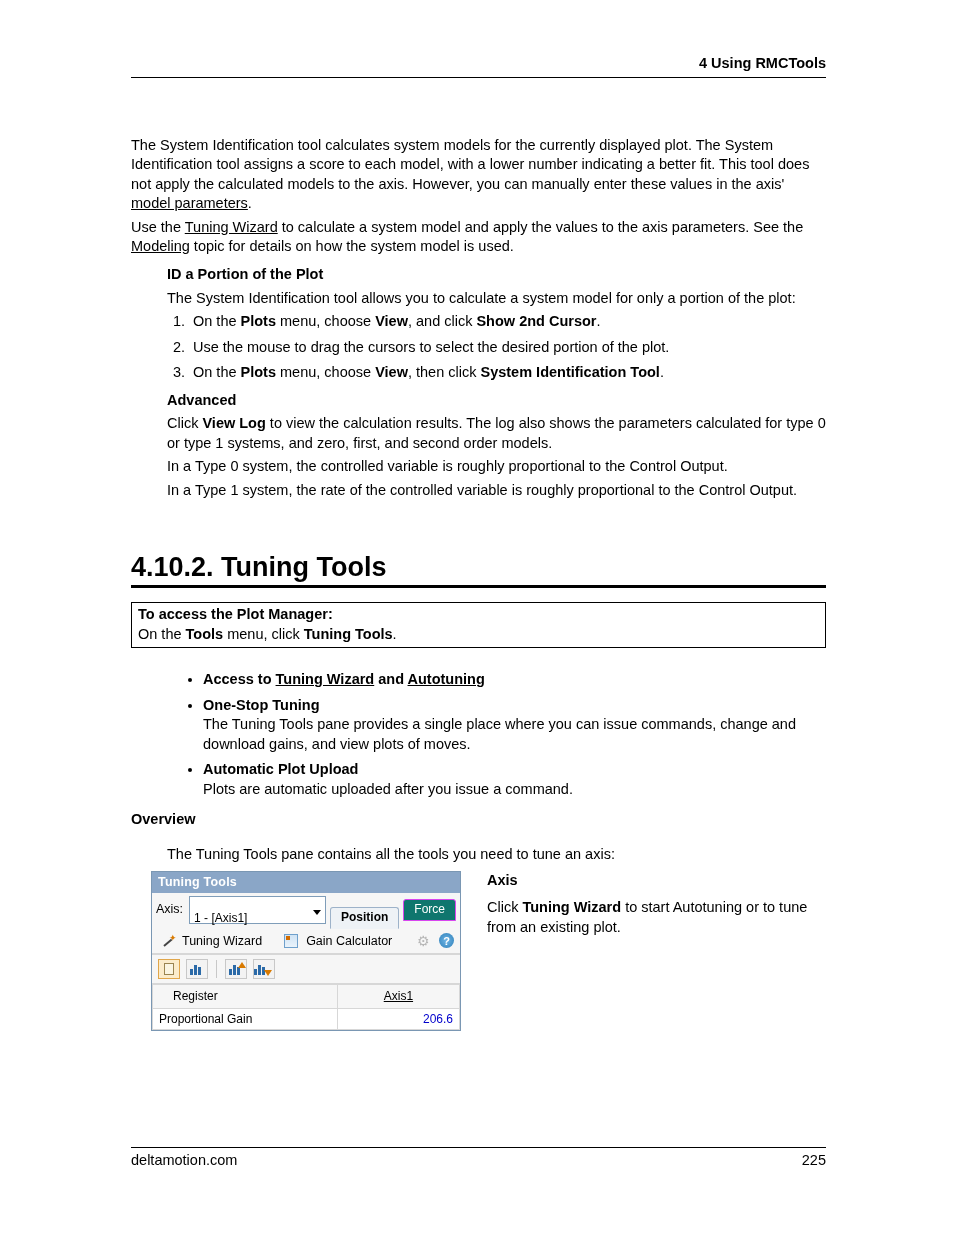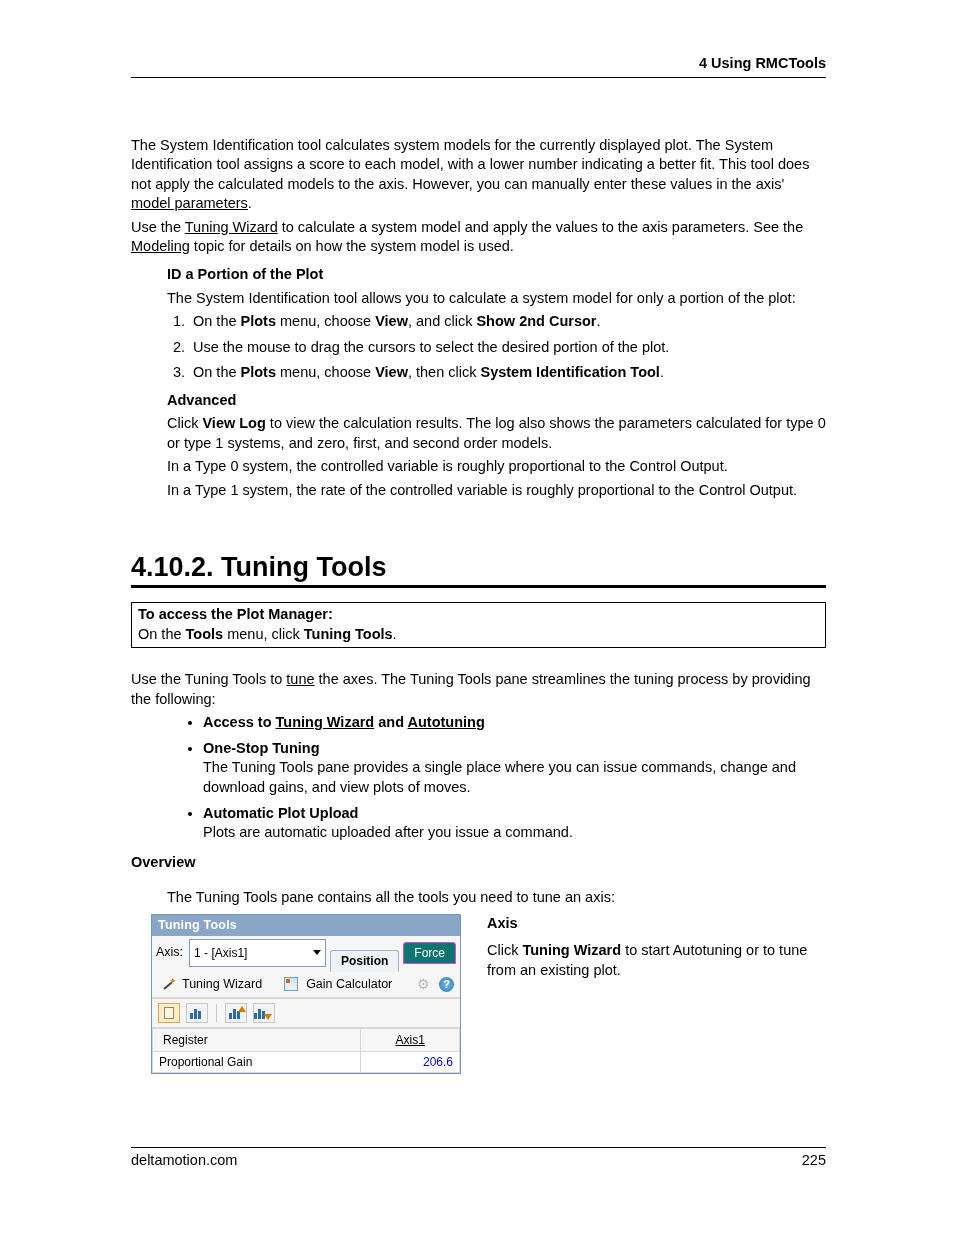--- a/index.html
+++ b/index.html
@@ -78,21 +78,20 @@
     display: flex;
     align-items: center;
     padding: 3px 4px;
     background: #f6f6f6;
     gap: 4px;
   }
   .panel-row1 .lbl { margin-right: 2px; }
   .axis-select {
     flex: 1 1 auto;
     display: flex;
-    align-items: center;
     justify-content: space-between;
     background: #fff;
     border: 1px solid #7f9db9;
     height: 20px;
     padding: 13px 4px;
     font-size: 12px;
   }
   .axis-select .caret {
     width: 0; height: 0;
     border-left: 4px solid transparent;
@@ -215,21 +214,21 @@
   }
   .panel-table {
     width: 100%;
     border-collapse: collapse;
     background: #fff;
     font-size: 12px;
   }
   .panel-table th {
     font-weight: normal;
     text-align: left;
-    padding: 3px 10px;
+    padding: 3px 20px;
     border: 1px solid #d7d7d7;
     background: #f6f6f6;
   }
   .panel-table th.rh { text-align: center; text-decoration: underline; }
   .panel-table td {
     padding: 2px 6px;
     border: 1px solid #d7d7d7;
   }
   .panel-table td.val { text-align: right; color: #0000cc; }
 
@@ -292,23 +291,20 @@
 
   <div class="h2">4.10.2. Tuning Tools</div>
 
   <div class="access-box">
     <div><b>To access the Plot Manager:</b></div>
     <div>
       <span>On the </span><b>Tools</b><span> menu, click </span><b>Tuning Tools</b><span>.</span>
     </div>
   </div>
 
-  <p>
-    <span>Use the Tuning Tools to </span><span class="link">tune</span><span> the axes. The Tuning Tools pane streamlines the tuning process by providing the following:</span>
-  </p>
 
   <ul class="bullets">
     <li>
       <b><span>Access to </span><span class="link">Tuning Wizard</span><span> and </span><span class="link">Autotuning</span></b>
     </li>
     <li>
       <b>One-Stop Tuning</b>
       <span class="bdesc">The Tuning Tools pane provides a single place where you can issue commands, change and download gains, and view plots of moves.</span>
     </li>
     <li>

